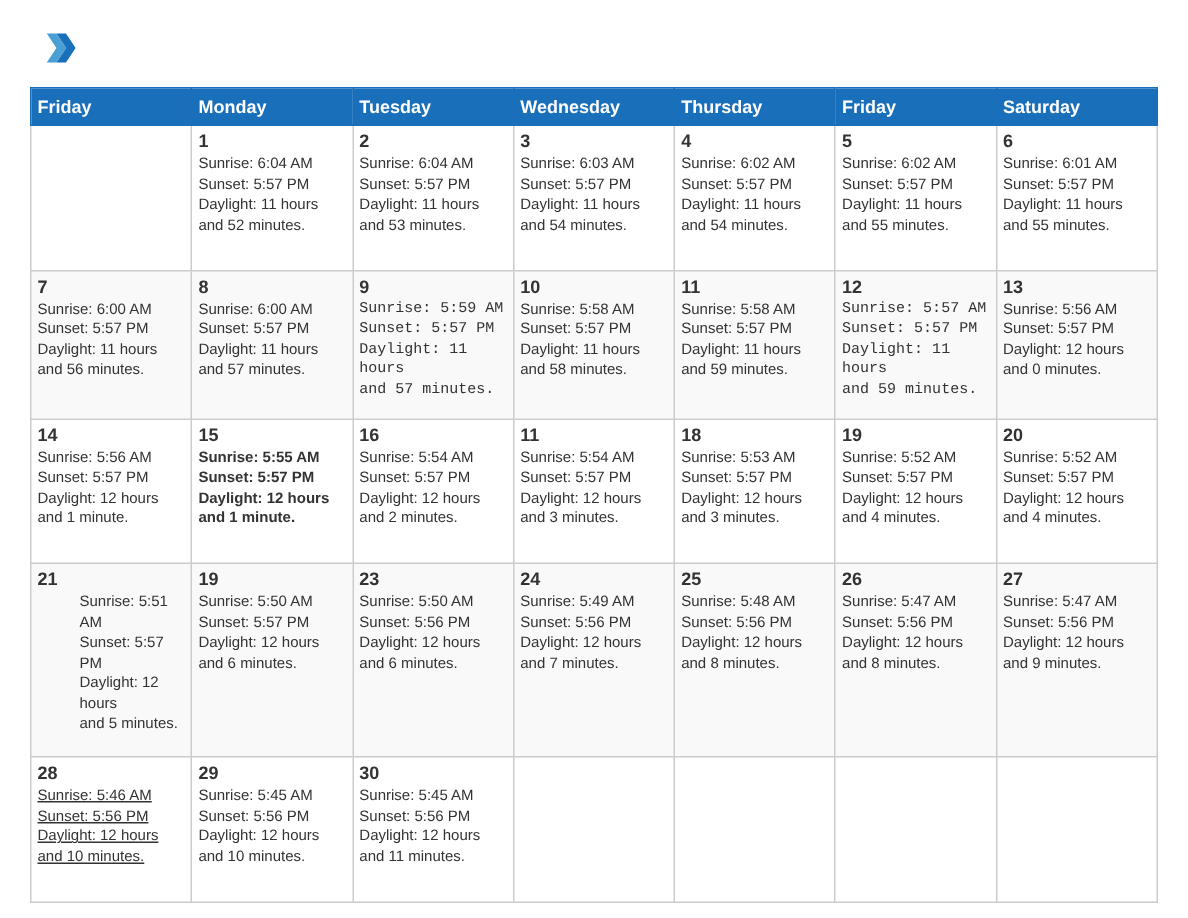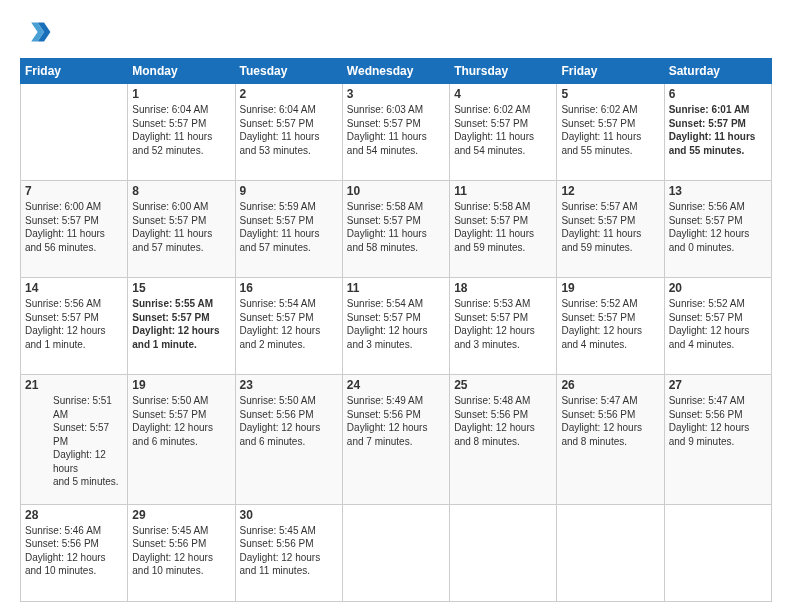--- a/index.html
+++ b/index.html
@@ -165,21 +165,21 @@
           </td>
           <td>
             <span class="day-num">5</span>
             <div class="cell-text" style="white-space: pre-line;">Sunrise: 6:02 AM
 Sunset: 5:57 PM
 Daylight: 11 hours
 and 55 minutes.</div>
           </td>
           <td>
             <span class="day-num">6</span>
-            <div class="cell-text" style="white-space: pre-line; font-weight: bold;">Sunrise: 6:01 AM
+            <div class="cell-text" style="white-space: pre-line;">Sunrise: 6:01 AM
 Sunset: 5:57 PM
 Daylight: 11 hours
 and 55 minutes.</div>
           </td>
         </tr>
         <tr>
           <td>
             <span class="day-num">7</span>
             <div class="cell-text" style="white-space: pre-line;">Sunrise: 6:00 AM
 Sunset: 5:57 PM
@@ -188,42 +188,42 @@
           </td>
           <td>
             <span class="day-num">8</span>
             <div class="cell-text" style="white-space: pre-line;">Sunrise: 6:00 AM
 Sunset: 5:57 PM
 Daylight: 11 hours
 and 57 minutes.</div>
           </td>
           <td>
             <span class="day-num">9</span>
-            <div class="cell-text" style="white-space: pre-line;">Sunrise: 5:59 AM
+            <div class="cell-text" style="white-space: pre-line; font-family: Liberation Mono, monospace;">Sunrise: 5:59 AM
 Sunset: 5:57 PM
 Daylight: 11 hours
 and 57 minutes.</div>
           </td>
           <td>
             <span class="day-num">10</span>
             <div class="cell-text" style="white-space: pre-line;">Sunrise: 5:58 AM
 Sunset: 5:57 PM
 Daylight: 11 hours
 and 58 minutes.</div>
           </td>
           <td>
             <span class="day-num">11</span>
             <div class="cell-text" style="white-space: pre-line;">Sunrise: 5:58 AM
 Sunset: 5:57 PM
 Daylight: 11 hours
 and 59 minutes.</div>
           </td>
           <td>
             <span class="day-num">12</span>
-            <div class="cell-text" style="white-space: pre-line;">Sunrise: 5:57 AM
+            <div class="cell-text" style="white-space: pre-line; font-family: Liberation Mono, monospace;">Sunrise: 5:57 AM
 Sunset: 5:57 PM
 Daylight: 11 hours
 and 59 minutes.</div>
           </td>
           <td>
             <span class="day-num">13</span>
             <div class="cell-text" style="white-space: pre-line;">Sunrise: 5:56 AM
 Sunset: 5:57 PM
 Daylight: 12 hours
 and 0 minutes.</div>
@@ -327,21 +327,21 @@
             <span class="day-num">27</span>
             <div class="cell-text" style="white-space: pre-line;">Sunrise: 5:47 AM
 Sunset: 5:56 PM
 Daylight: 12 hours
 and 9 minutes.</div>
           </td>
         </tr>
         <tr>
           <td>
             <span class="day-num">28</span>
-            <div class="cell-text" style="white-space: pre-line;">Sunrise: 5:46 AM
+            <div class="cell-text" style="white-space: pre-line; text-decoration: underline;">Sunrise: 5:46 AM
 Sunset: 5:56 PM
 Daylight: 12 hours
 and 10 minutes.</div>
           </td>
           <td>
             <span class="day-num">29</span>
             <div class="cell-text" style="white-space: pre-line;">Sunrise: 5:45 AM
 Sunset: 5:56 PM
 Daylight: 12 hours
 and 10 minutes.</div>

